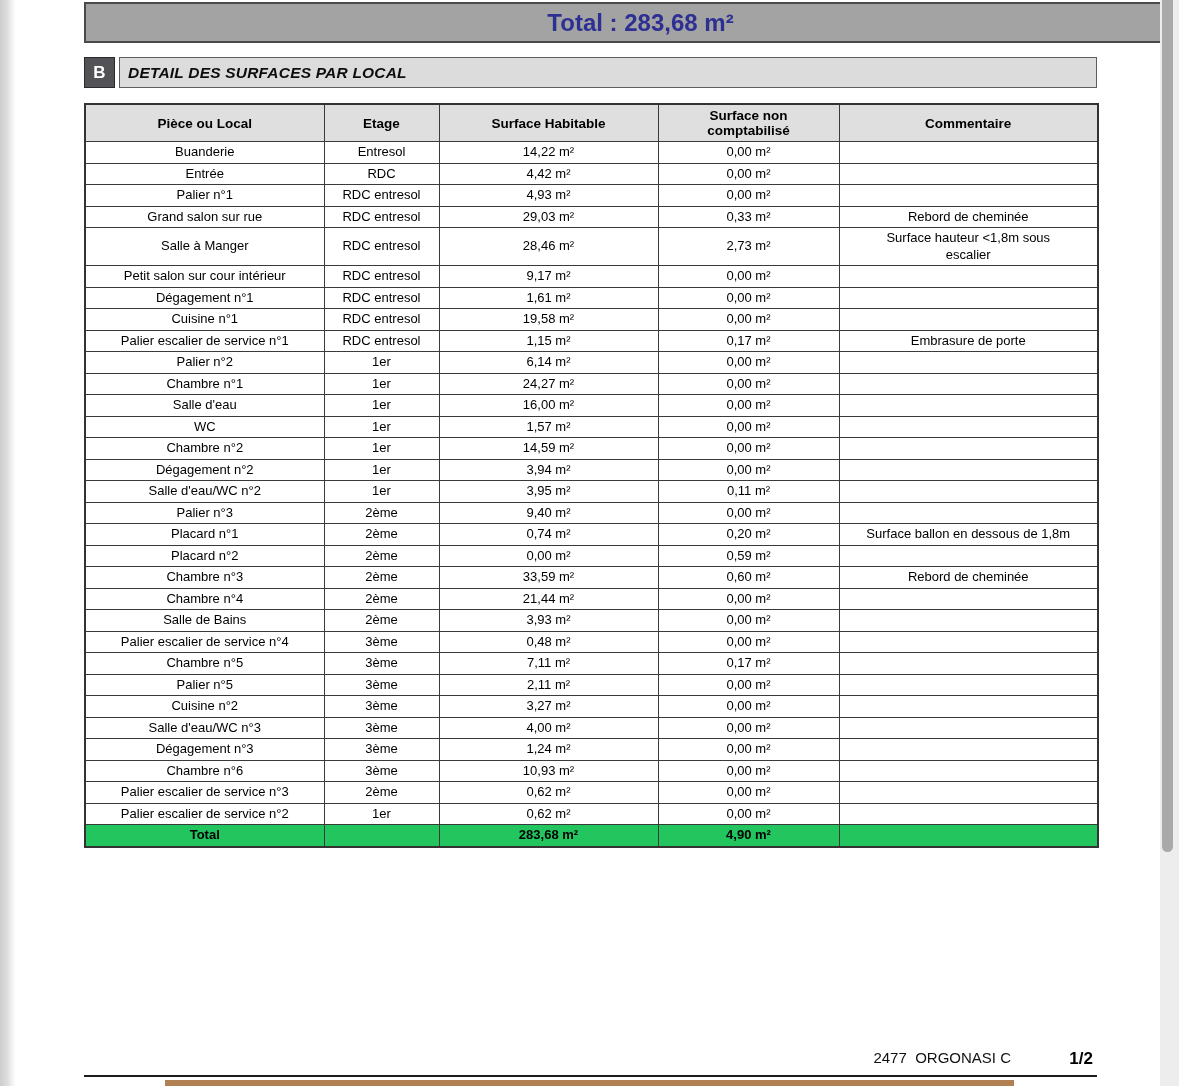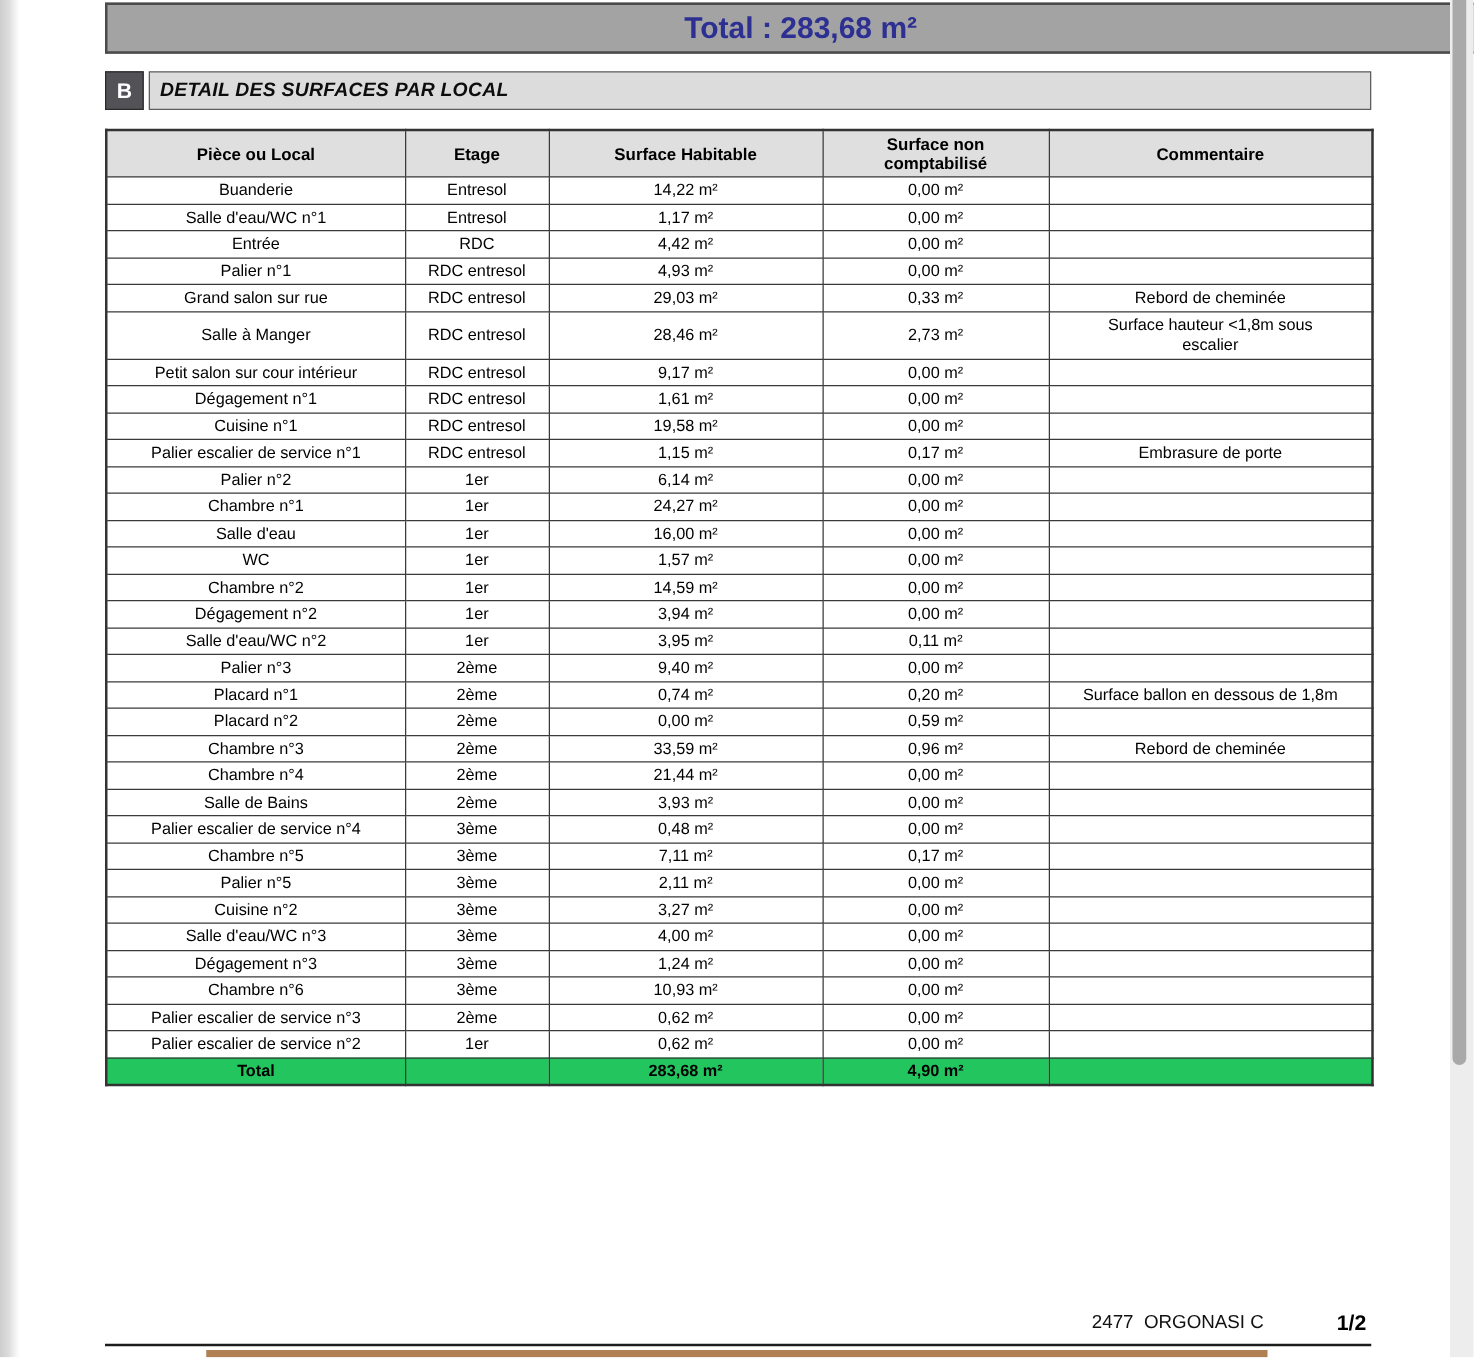--- a/index.html
+++ b/index.html
@@ -87,27 +87,20 @@
     </thead>
     <tbody>
         <tr>
           <td>Buanderie</td>
           <td>Entresol</td>
           <td>14,22 m²</td>
           <td>0,00 m²</td>
           <td></td>
         </tr>
         <tr>
-          <td>Salle d'eau/WC n°1</td>
-          <td>Entresol</td>
-          <td>1,17 m²</td>
-          <td>0,00 m²</td>
-          <td></td>
-        </tr>
-        <tr>
           <td>Entrée</td>
           <td>RDC</td>
           <td>4,42 m²</td>
           <td>0,00 m²</td>
           <td></td>
         </tr>
         <tr>
           <td>Palier n°1</td>
           <td>RDC entresol</td>
           <td>4,93 m²</td>
@@ -224,21 +217,21 @@
           <td>Placard n°2</td>
           <td>2ème</td>
           <td>0,00 m²</td>
           <td>0,59 m²</td>
           <td></td>
         </tr>
         <tr>
           <td>Chambre n°3</td>
           <td>2ème</td>
           <td>33,59 m²</td>
-          <td>0,96 m²</td>
+          <td>0,60 m²</td>
           <td>Rebord de cheminée</td>
         </tr>
         <tr>
           <td>Chambre n°4</td>
           <td>2ème</td>
           <td>21,44 m²</td>
           <td>0,00 m²</td>
           <td></td>
         </tr>
         <tr>

